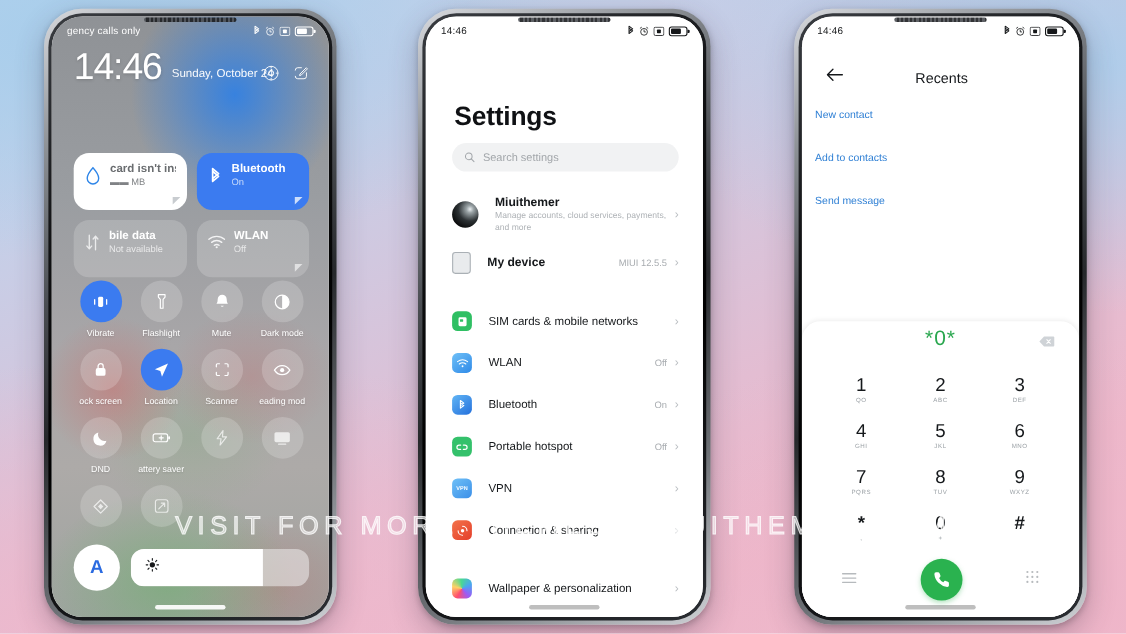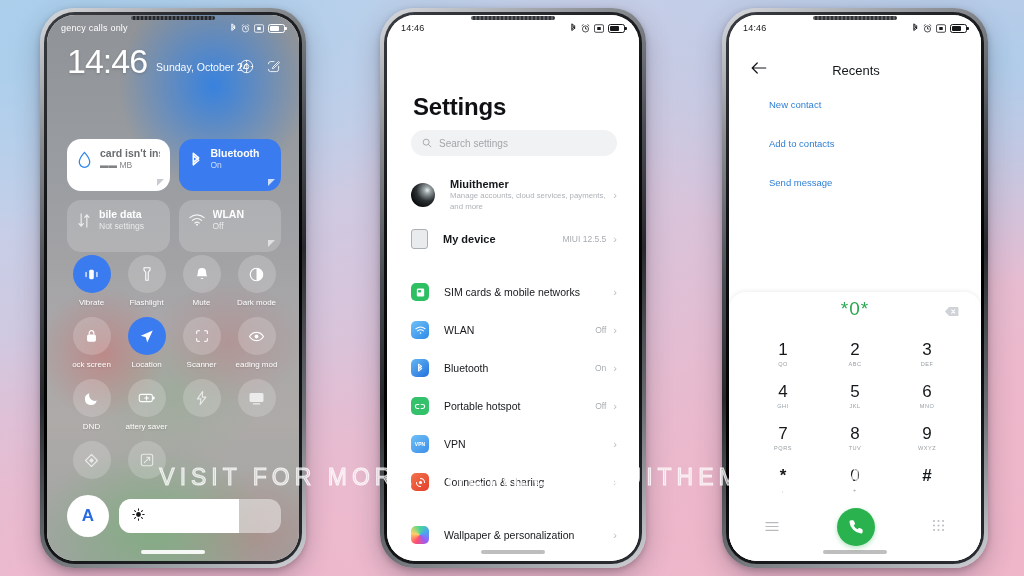--- a/index.html
+++ b/index.html
@@ -166,21 +166,21 @@
   .st-desc { font-size:7.8px; color:#aeb2b6; line-height:1.35; margin-top:1px; }
   .st-val { font-size:8.5px; color:#a8acb0; margin-right:7px; }
   .chev { color:#b9bdc1; font-size:11px; line-height:1; }
   .st-gap { height:15px; }
   .dev-ic { width:17px; height:20px; border-radius:3px; border:1.4px solid #aab0b5; background:#e9ebed; }
 
   
   .dial-body { position:absolute; inset:0; background:#fff; }
   .dial-head { position:absolute; top:42px; left:0; right:0; height:26px; display:flex; align-items:center; padding:0 22px; }
   .dial-title { flex:1; text-align:center; font-size:13px; color:#15181b; margin-right:14px; }
-  .dial-links { position:absolute; top:84px; left:40px; right:22px; }
+  .dial-links { position:absolute; top:84px; left:12px; right:22px; }
   .dial-link { font-size:9.5px; color:#2e7fd4; margin-bottom:28px; }
 
   .keypad {
     position:absolute; left:0; right:0; bottom:0; top:277px;
     background:#fff; border-radius:17px 17px 0 0;
     box-shadow:0 -1px 5px rgba(0,0,0,.07);
   }
   .num-row { position:relative; height:34px; display:flex; align-items:center; justify-content:center; }
   .dial-number { font-size:19px; color:#2aa74f; letter-spacing:1px; font-weight:400; }
   .backspace { position:absolute; right:22px; top:11px; }
@@ -279,21 +279,21 @@
         </div>
 
         <div class="tile-big ghost">
           <span class="tb-ic">
             <svg width="14" height="17" viewBox="0 0 14 18">
                 <path d="M4 2v13M4 15l-2.3-2.6M4 15l2.3-2.6M10 16V3M10 3l-2.3 2.6M10 3l2.3 2.6" fill="none" stroke="rgba(255,255,255,.75)" stroke-width="1.3" stroke-linecap="round"></path>
               </svg>
           </span>
           <span class="tb-txt">
             <span class="tb-title">bile data</span>
-            <span class="tb-sub">Not settings</span>
+            <span class="tb-sub">Not available</span>
           </span>
         </div>
 
         <div class="tile-big ghost">
           <span class="tb-ic">
             <svg width="16" height="16" viewBox="0 0 18 14">
                 <path d="M1 4.3a12 12 0 0116 0M3.8 7.4a8 8 0 0110.4 0M6.6 10.4a4 4 0 014.8 0" fill="none" stroke="rgba(255,255,255,.85)" stroke-width="1.4" stroke-linecap="round"></path>
                 <circle cx="9" cy="12.4" r="1.1" fill="rgba(255,255,255,.85)"></circle>
               </svg>
           </span>

